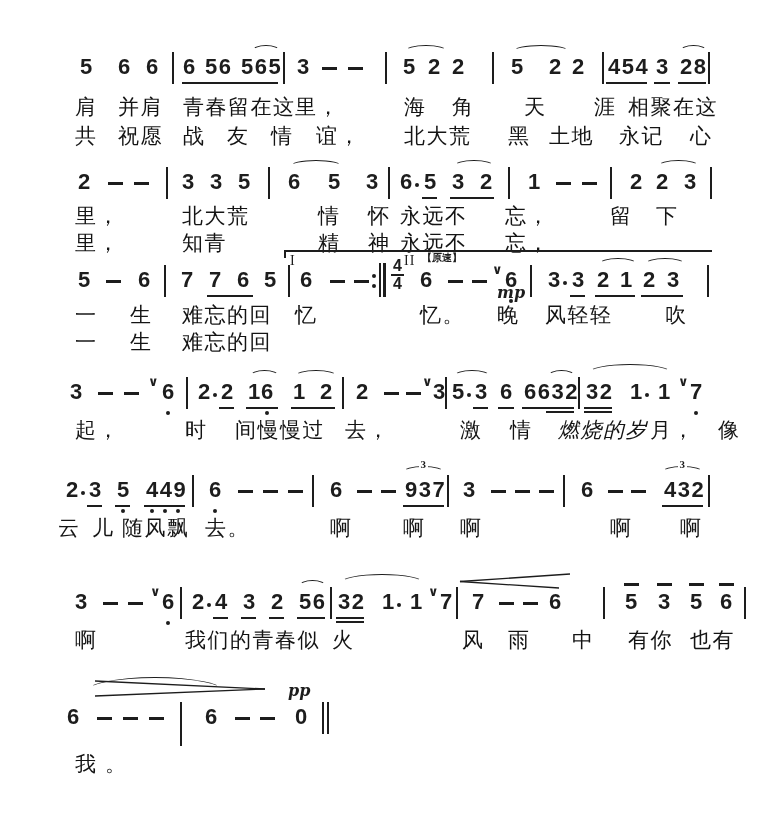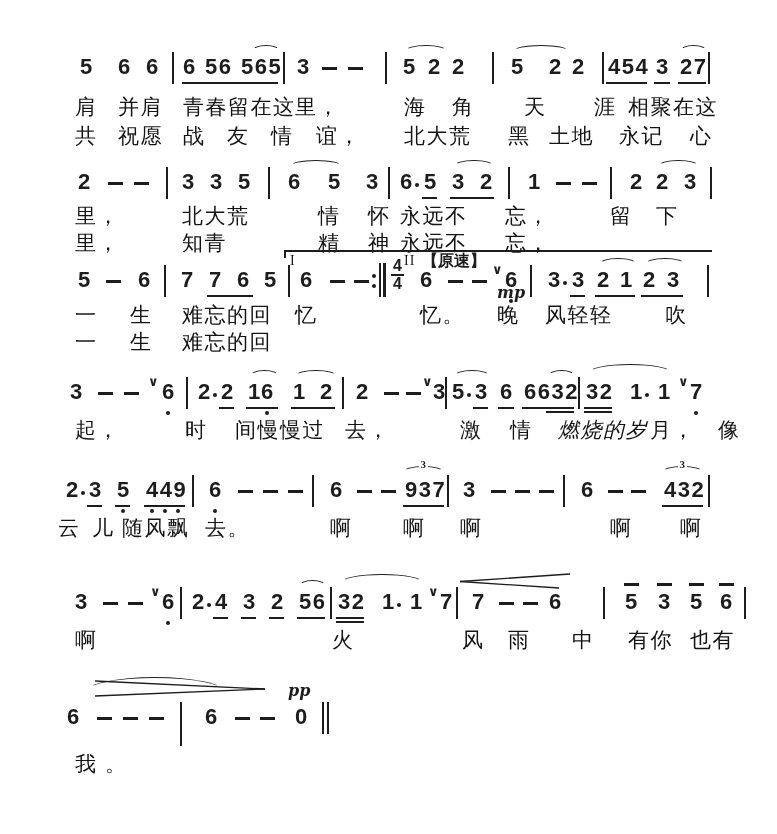--- a/index.html
+++ b/index.html
@@ -14,21 +14,21 @@
   .barthick{position:absolute;width:3.4px;height:34px;background:#1d1d1d}
   .dbar{position:absolute;width:7px;height:32px;border-left:2px solid #1d1d1d;border-right:2.6px solid #1d1d1d;box-sizing:border-box}
   .ul{position:absolute;height:2.2px;background:#1d1d1d}
   .ob{position:absolute;width:15px;height:2.6px;background:#1d1d1d}
   .arc{position:absolute;height:12px;border:1.6px solid transparent;border-top-color:#1d1d1d;
        border-radius:50%;box-sizing:border-box}
   .arc.big{height:18px}
   .breath{position:absolute;font-family:"DejaVu Sans",sans-serif;font-weight:700;font-size:13px;color:#1d1d1d}
   .dyn{position:absolute;font-family:"DejaVu Serif","Liberation Serif",serif;font-style:italic;
        font-weight:700;font-size:16px;color:#1d1d1d}
-  .lbl{position:absolute;font-family:"Liberation Sans","DejaVu Sans",sans-serif;font-weight:700;font-size:16px;color:#1d1d1d}
+  .lbl{position:absolute;font-family:"Liberation Sans","DejaVu Sans",sans-serif;font-weight:700;font-size:10px;color:#1d1d1d}
   .rom{position:absolute;font-family:"Liberation Serif","DejaVu Serif",serif;font-size:14px;color:#1d1d1d;letter-spacing:1px}
   .vline{position:absolute;height:1.7px;background:#1d1d1d}
   .vtick{position:absolute;width:1.7px;height:8px;background:#1d1d1d}
   .lyr{position:absolute;font-family:"Liberation Sans","DejaVu Sans",sans-serif;font-size:21px;
        line-height:23px;color:#141414;letter-spacing:1.5px;white-space:pre}
   .ts{position:absolute;display:flex;flex-direction:column;align-items:center;row-gap:1px}
   .tsn{font-family:"Liberation Sans",sans-serif;font-weight:700;font-size:16px;line-height:14px;color:#1d1d1d}
   .tsl{width:13px;height:1.6px;background:#1d1d1d}
   .trip3{position:absolute;font-family:"Liberation Serif",serif;font-weight:700;font-size:11px;
          line-height:10px;color:#1d1d1d;background:#fff;padding:0 2px}
@@ -59,21 +59,21 @@
       <div class="bar" style="height: 32px; left: 492px; top: -3px;"></div>
       <div class="note" style="left: 511px; top: 0px;">5</div>
       <div class="note" style="left: 549px; top: 0px;">2</div>
       <div class="note" style="left: 572px; top: 0px;">2</div>
       <div class="arc" style="width: 56px; left: 513px; top: -10px;"></div>
       <div class="bar" style="height: 32px; left: 602px; top: -3px;"></div>
       <div class="note" style="left: 608px; top: 0px;">454</div>
       <div class="ul" style="width: 41px; left: 606px; top: 27px;"></div>
       <div class="note" style="left: 656px; top: 0px;">3</div>
       <div class="ul" style="width: 16px; left: 654px; top: 27px;"></div>
-      <div class="note" style="left: 680px; top: 0px;">27</div>
+      <div class="note" style="left: 680px; top: 0px;">28</div>
       <div class="ul" style="width: 28px; left: 678px; top: 27px;"></div>
       <div class="arc" style="width: 27px; left: 680px; top: -10px;"></div>
       <div class="bar" style="height: 32px; left: 708px; top: -3px;"></div>
     </div>
     <div class="lyr" style="left: 75px; top: 95px;">肩</div>
     <div class="lyr" style="left: 118px; top: 95px;">并肩</div>
     <div class="lyr" style="left: 183px; top: 95px;">青春留在这</div>
     <div class="lyr" style="left: 295px; top: 95px;">里，</div>
     <div class="lyr" style="left: 404px; top: 95px;">海</div>
     <div class="lyr" style="left: 452px; top: 95px;">角</div>
@@ -353,20 +353,21 @@
       <div class="ob" style="left: 624px; top: -7px;"></div>
       <div class="note" style="left: 658px; top: 0px;">3</div>
       <div class="ob" style="left: 657px; top: -7px;"></div>
       <div class="note" style="left: 690px; top: 0px;">5</div>
       <div class="ob" style="left: 689px; top: -7px;"></div>
       <div class="note" style="left: 720px; top: 0px;">6</div>
       <div class="ob" style="left: 719px; top: -7px;"></div>
       <div class="bar" style="height: 32px; left: 744px; top: -3px;"></div>
     </div>
     <div class="lyr" style="left: 75px; top: 628px;">啊</div>
+    <div class="lyr" style="left: 185px; top: 628px;">我们的青春似</div>
     <div class="lyr" style="left: 332px; top: 628px;">火</div>
     <div class="lyr" style="left: 462px; top: 628px;">风</div>
     <div class="lyr" style="left: 508px; top: 628px;">雨</div>
     <div class="lyr" style="left: 572px; top: 628px;">中</div>
     <div class="lyr" style="left: 628px; top: 628px;">有你</div>
     <div class="lyr" style="left: 690px; top: 628px;">也有</div>
     <div class="system" style="left: 0px; top: 705px;">
       <div class="arc big" style="width: 140px; height: 30px; left: 85px; top: -28px;"></div>
       <svg width="170" height="16" style="position: absolute; left: 95px; top: -24px; overflow: visible;">
         <line x1="0" y1="0" x2="170" y2="8" stroke="#1d1d1d" stroke-width="1.3"></line>

